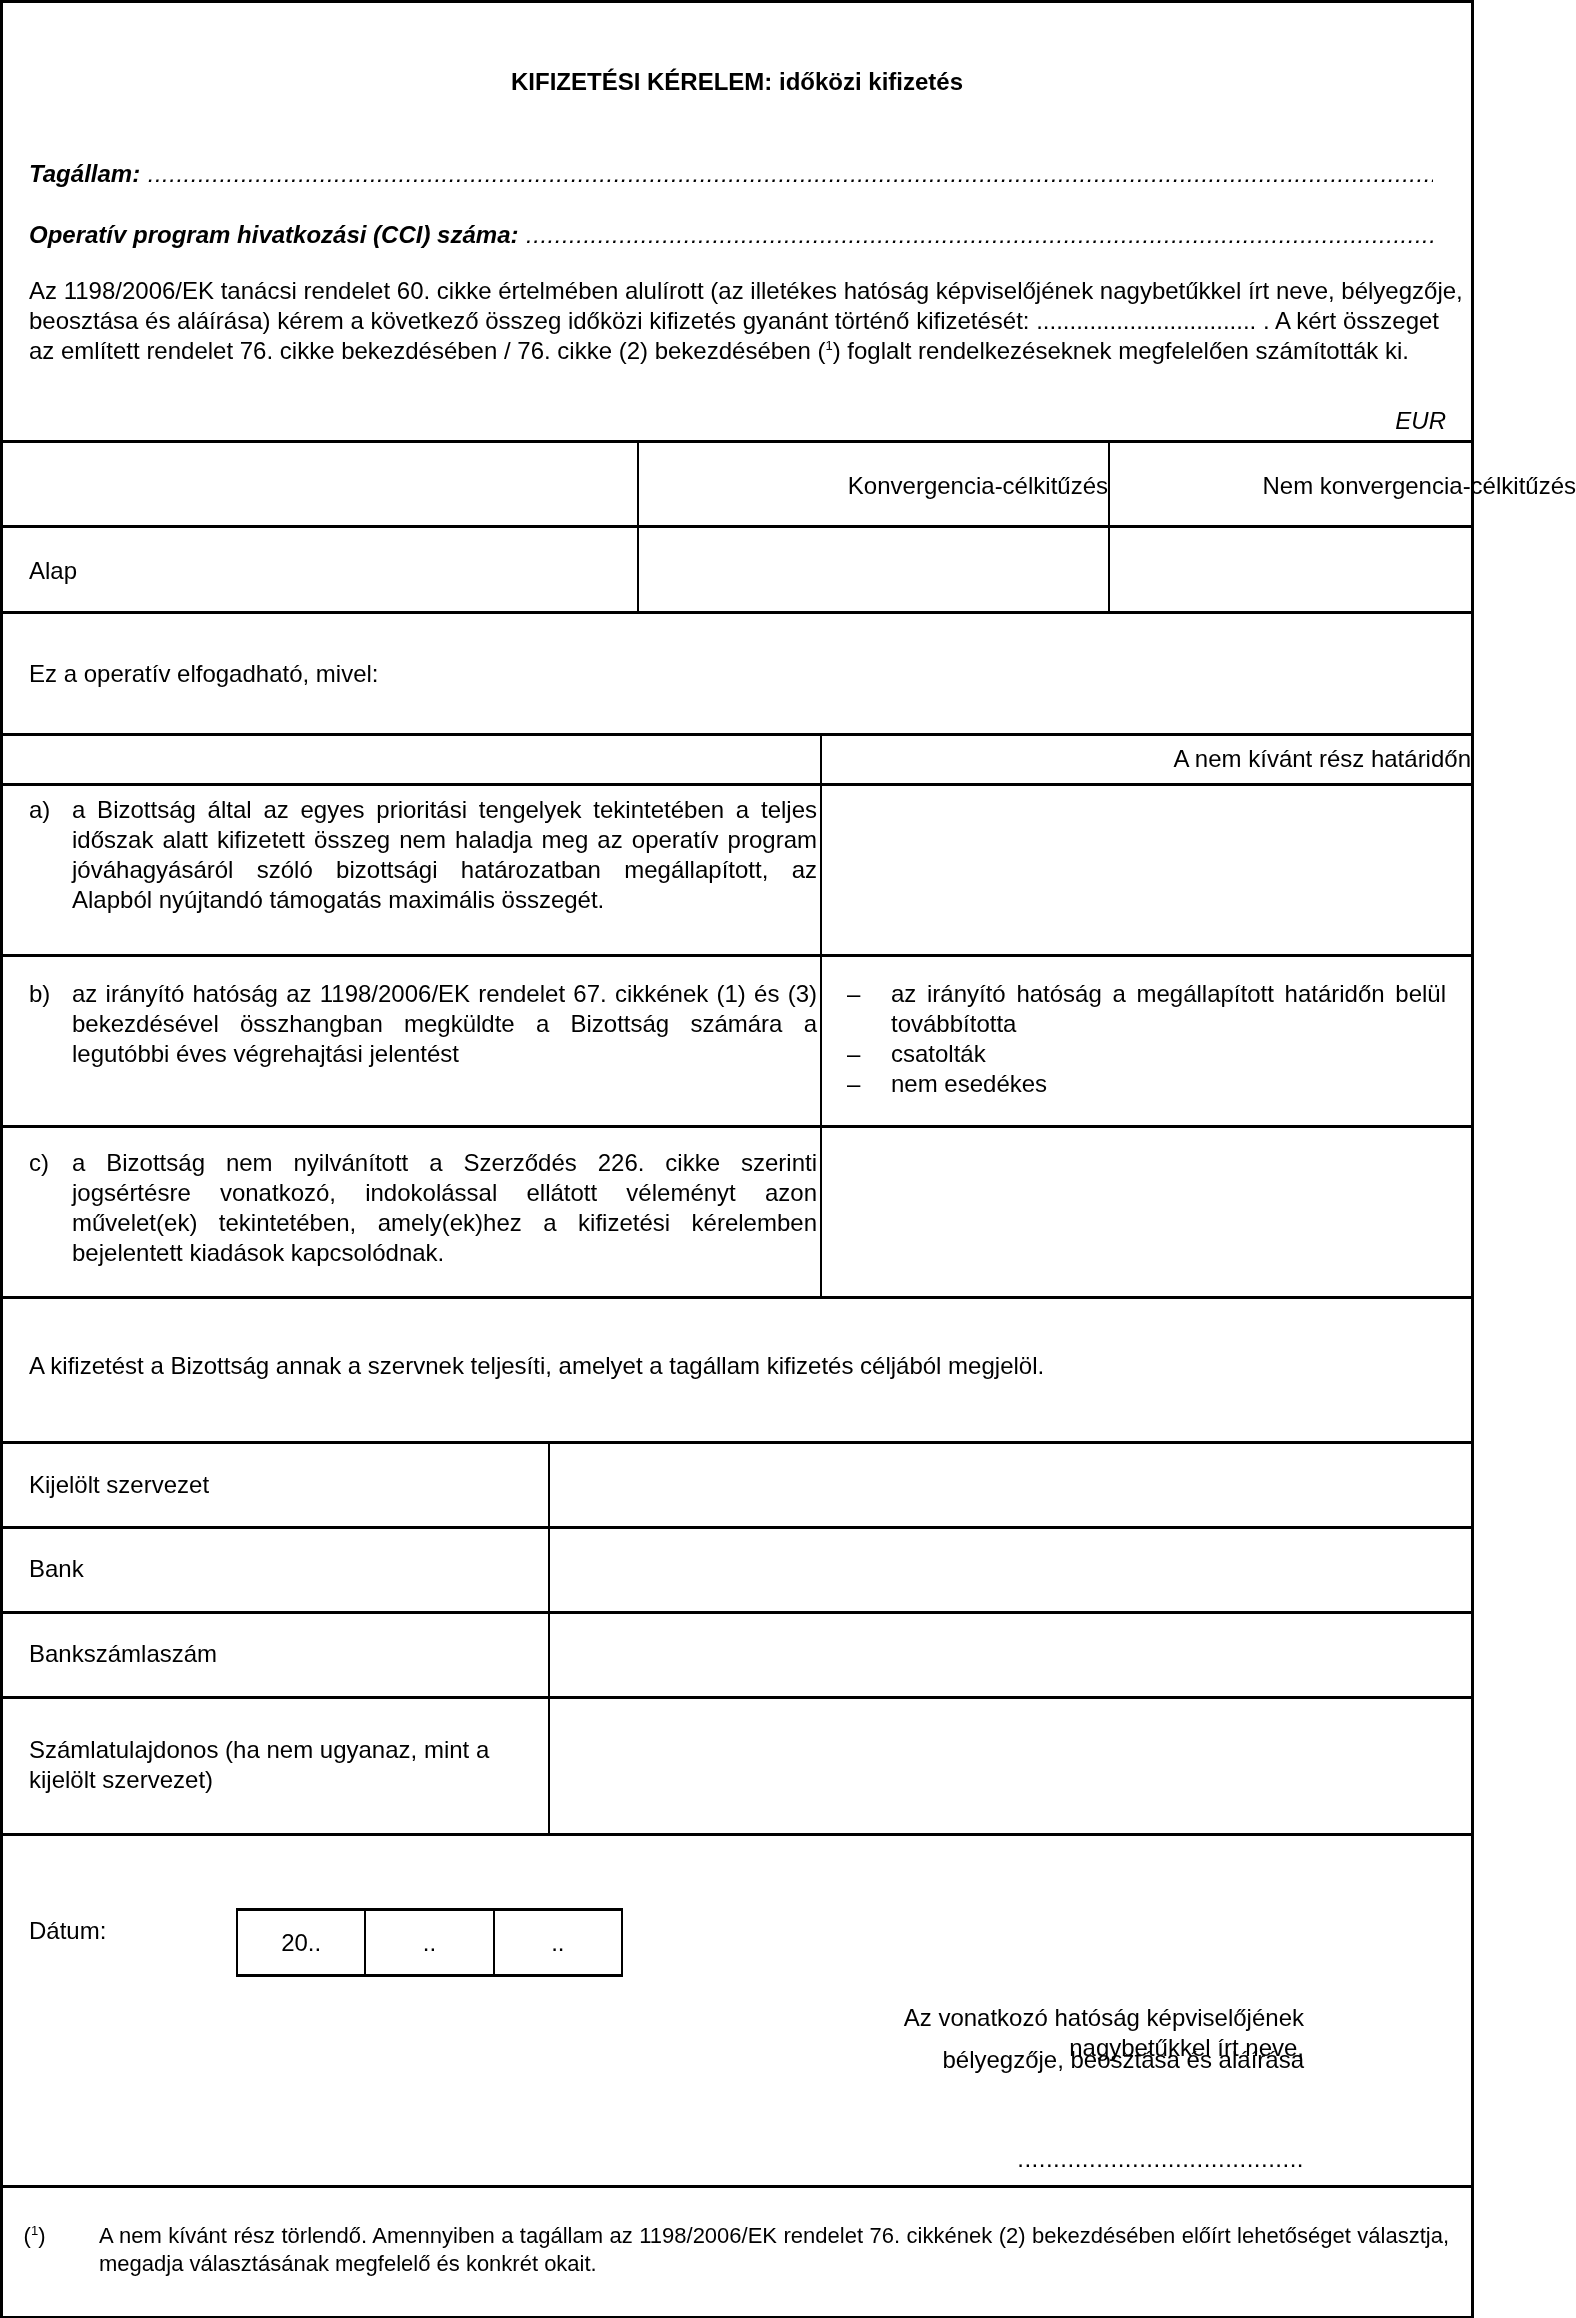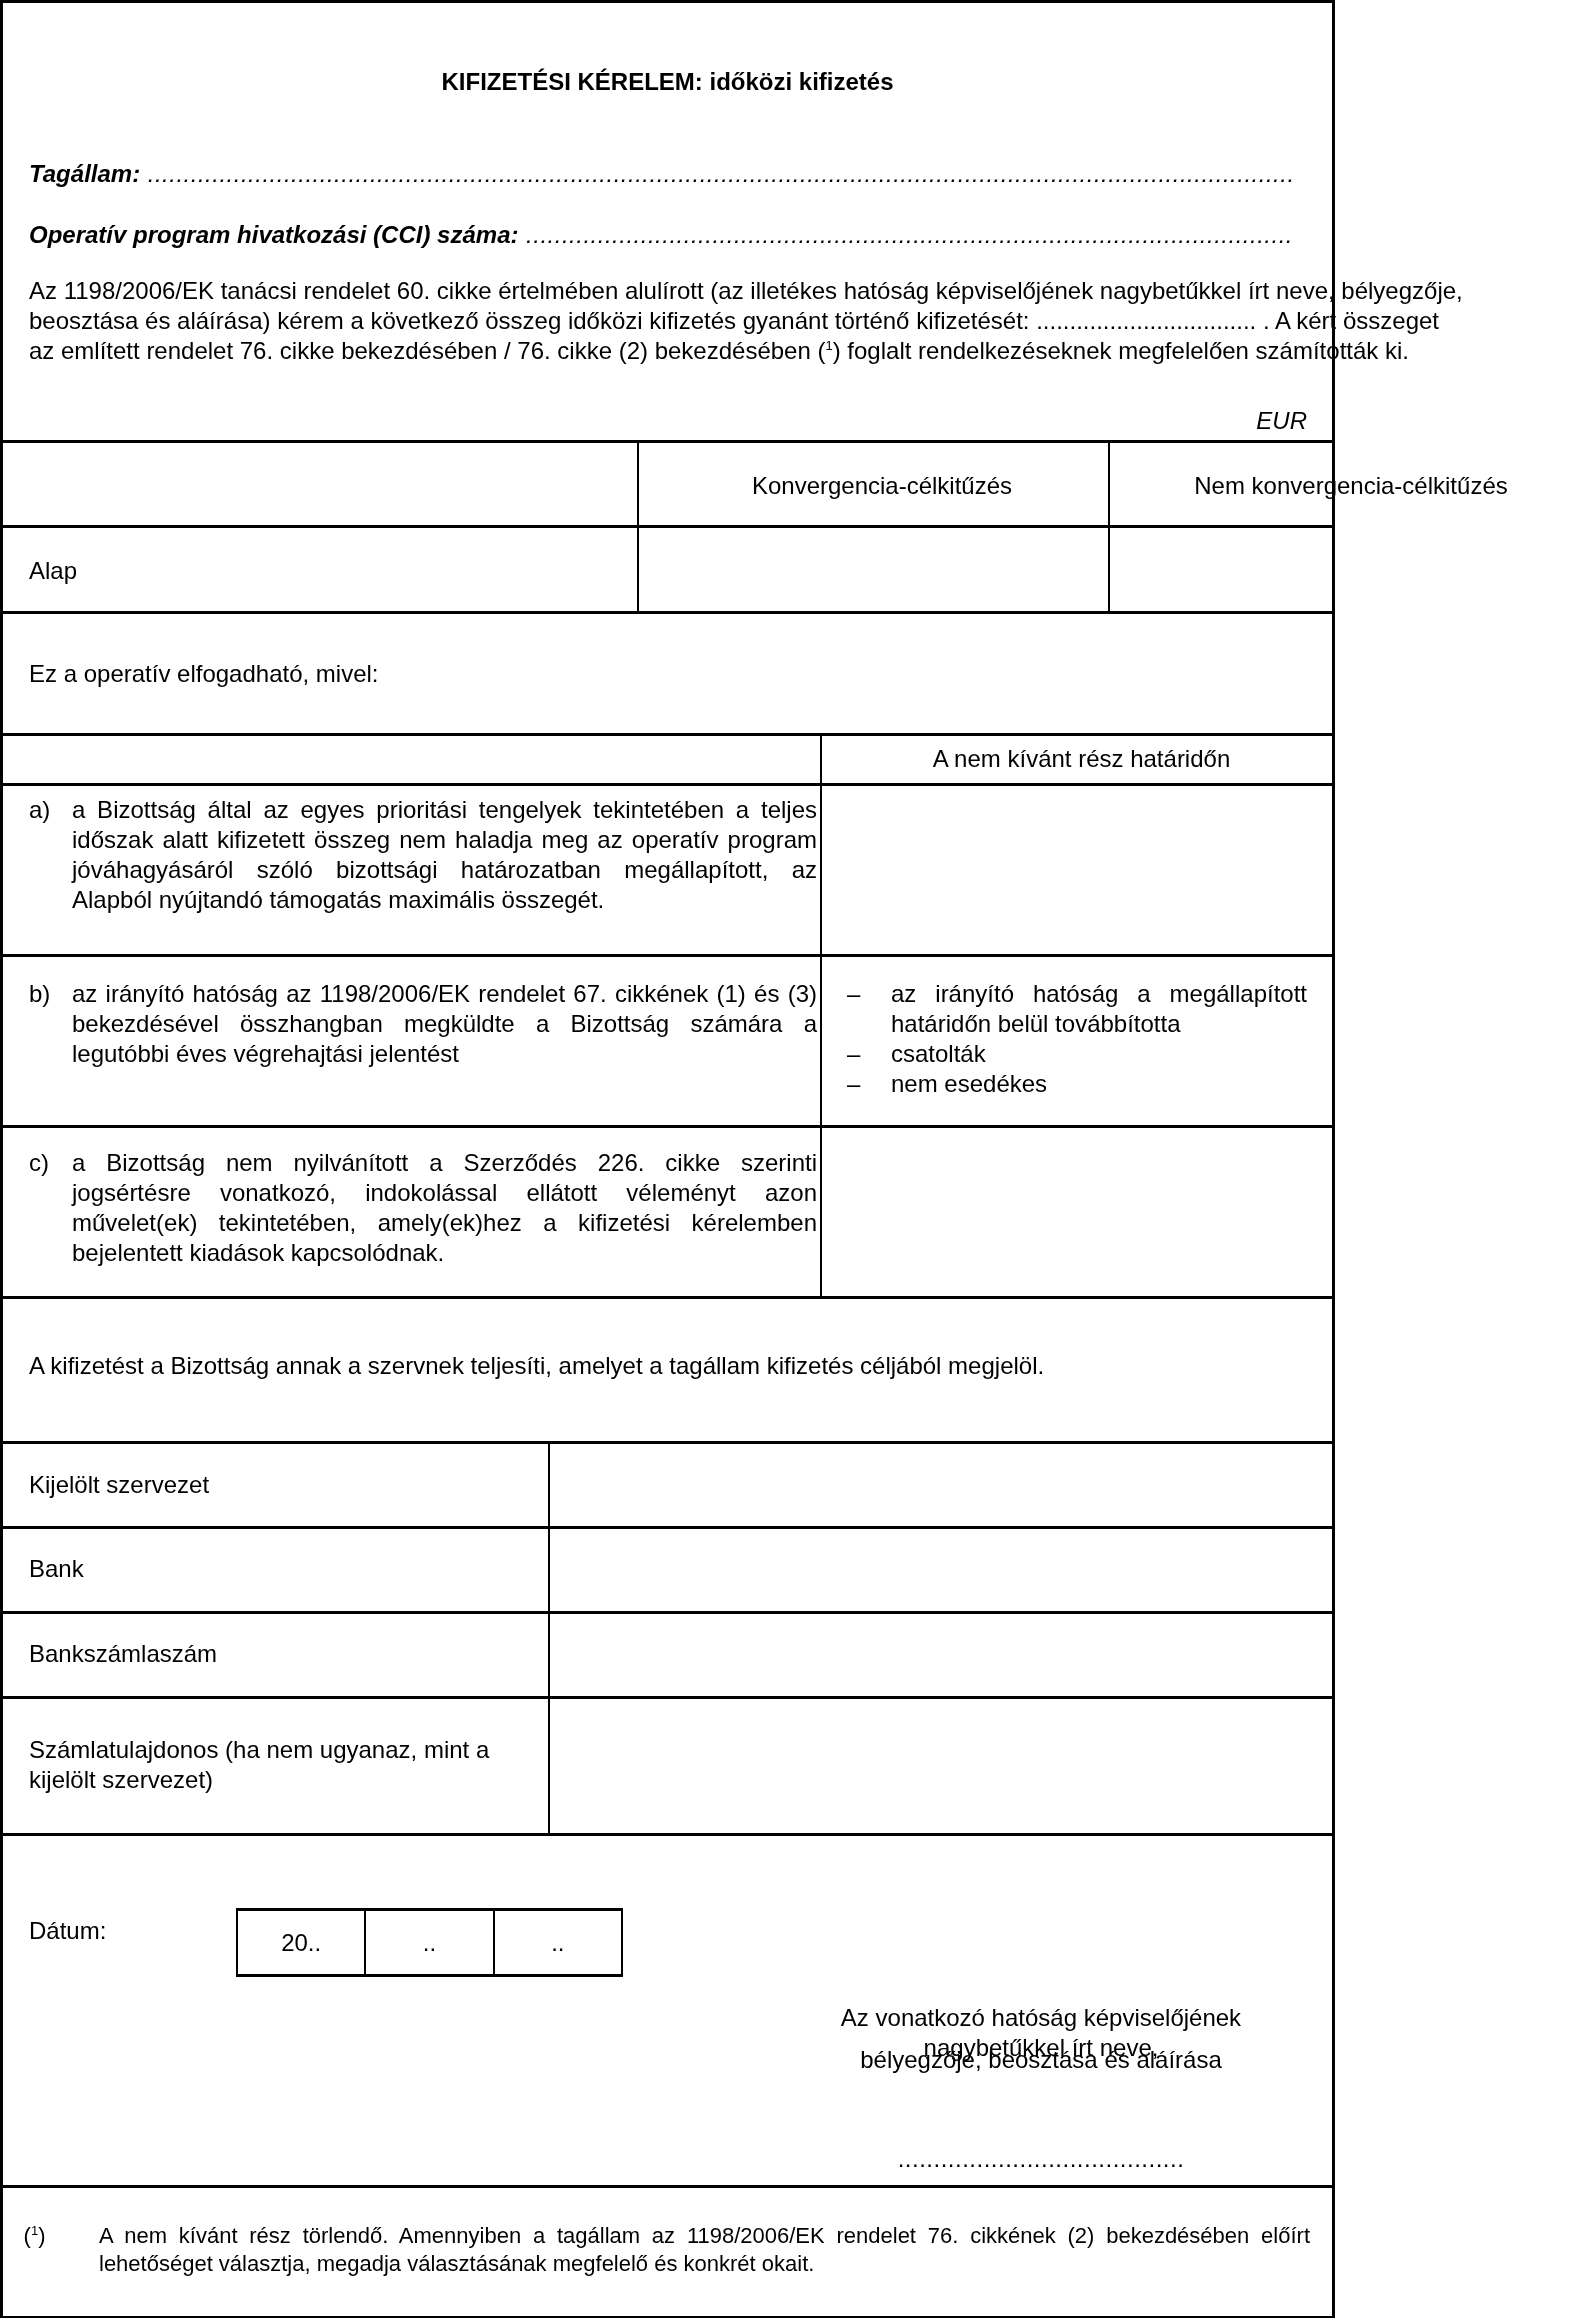--- a/index.html
+++ b/index.html
@@ -2,32 +2,32 @@
 <html style="font-size:8.7px"><head>
   <meta charset="utf-8">
   <style>
     html, body { margin: 0; padding: 0; background: #ffffff; }
     body {
       width: 1577px; height: 2319px; position: relative; overflow: hidden;
       font-family: "Liberation Sans", sans-serif; color: #000000;
       font-size: 24px; line-height: 30px;
     }
     .page {
-      position: absolute; left: 0; top: 0; width: 1335px; height: 2319px;
+      position: absolute; left: 0; top: 0; width: 1474px; height: 2319px;
       box-sizing: border-box; border: 3.3px solid #000;
     }
     .hline { position: absolute; left: 0; right: 0; height: 0; border-top: 3.3px solid #000; }
     .vline { position: absolute; width: 0; border-left: 2.7px solid #000; }
     .abs { position: absolute; }
     .title { left: 0; right: 0; top: 64px; text-align: center; font-weight: bold; }
     .italic { font-style: italic; }
     .field-line { left: 26px; right: 38px; display: flex; align-items: baseline; white-space: nowrap; }
     .field-line .label { flex: 0 0 auto; margin-right: 7.6px; font-weight: bold; }
     .field-line .dots { flex: 1 1 auto; overflow: hidden; letter-spacing: 0.5px; }
-    .center { text-align: center; padding-left: 8px; }
+    .center { text-align: right; }
     .item-label { position: absolute; left: 26px; }
     .item-text { position: absolute; left: 69px; width: 745px; text-align: justify; }
     .dash-list { position: absolute; left: 844px; right: 25px; }
     .dash-row { display: flex; }
     .dash-row .dash { flex: 0 0 44px; }
     .dash-row .txt { flex: 1 1 auto; text-align: justify; text-align-last: left; }
     .dash-row:first-child .txt { text-align: justify; }
     .datebox {
       position: absolute; left: 233px; top: 1905px; width: 387px; height: 69px;
       display: flex; box-sizing: border-box;

